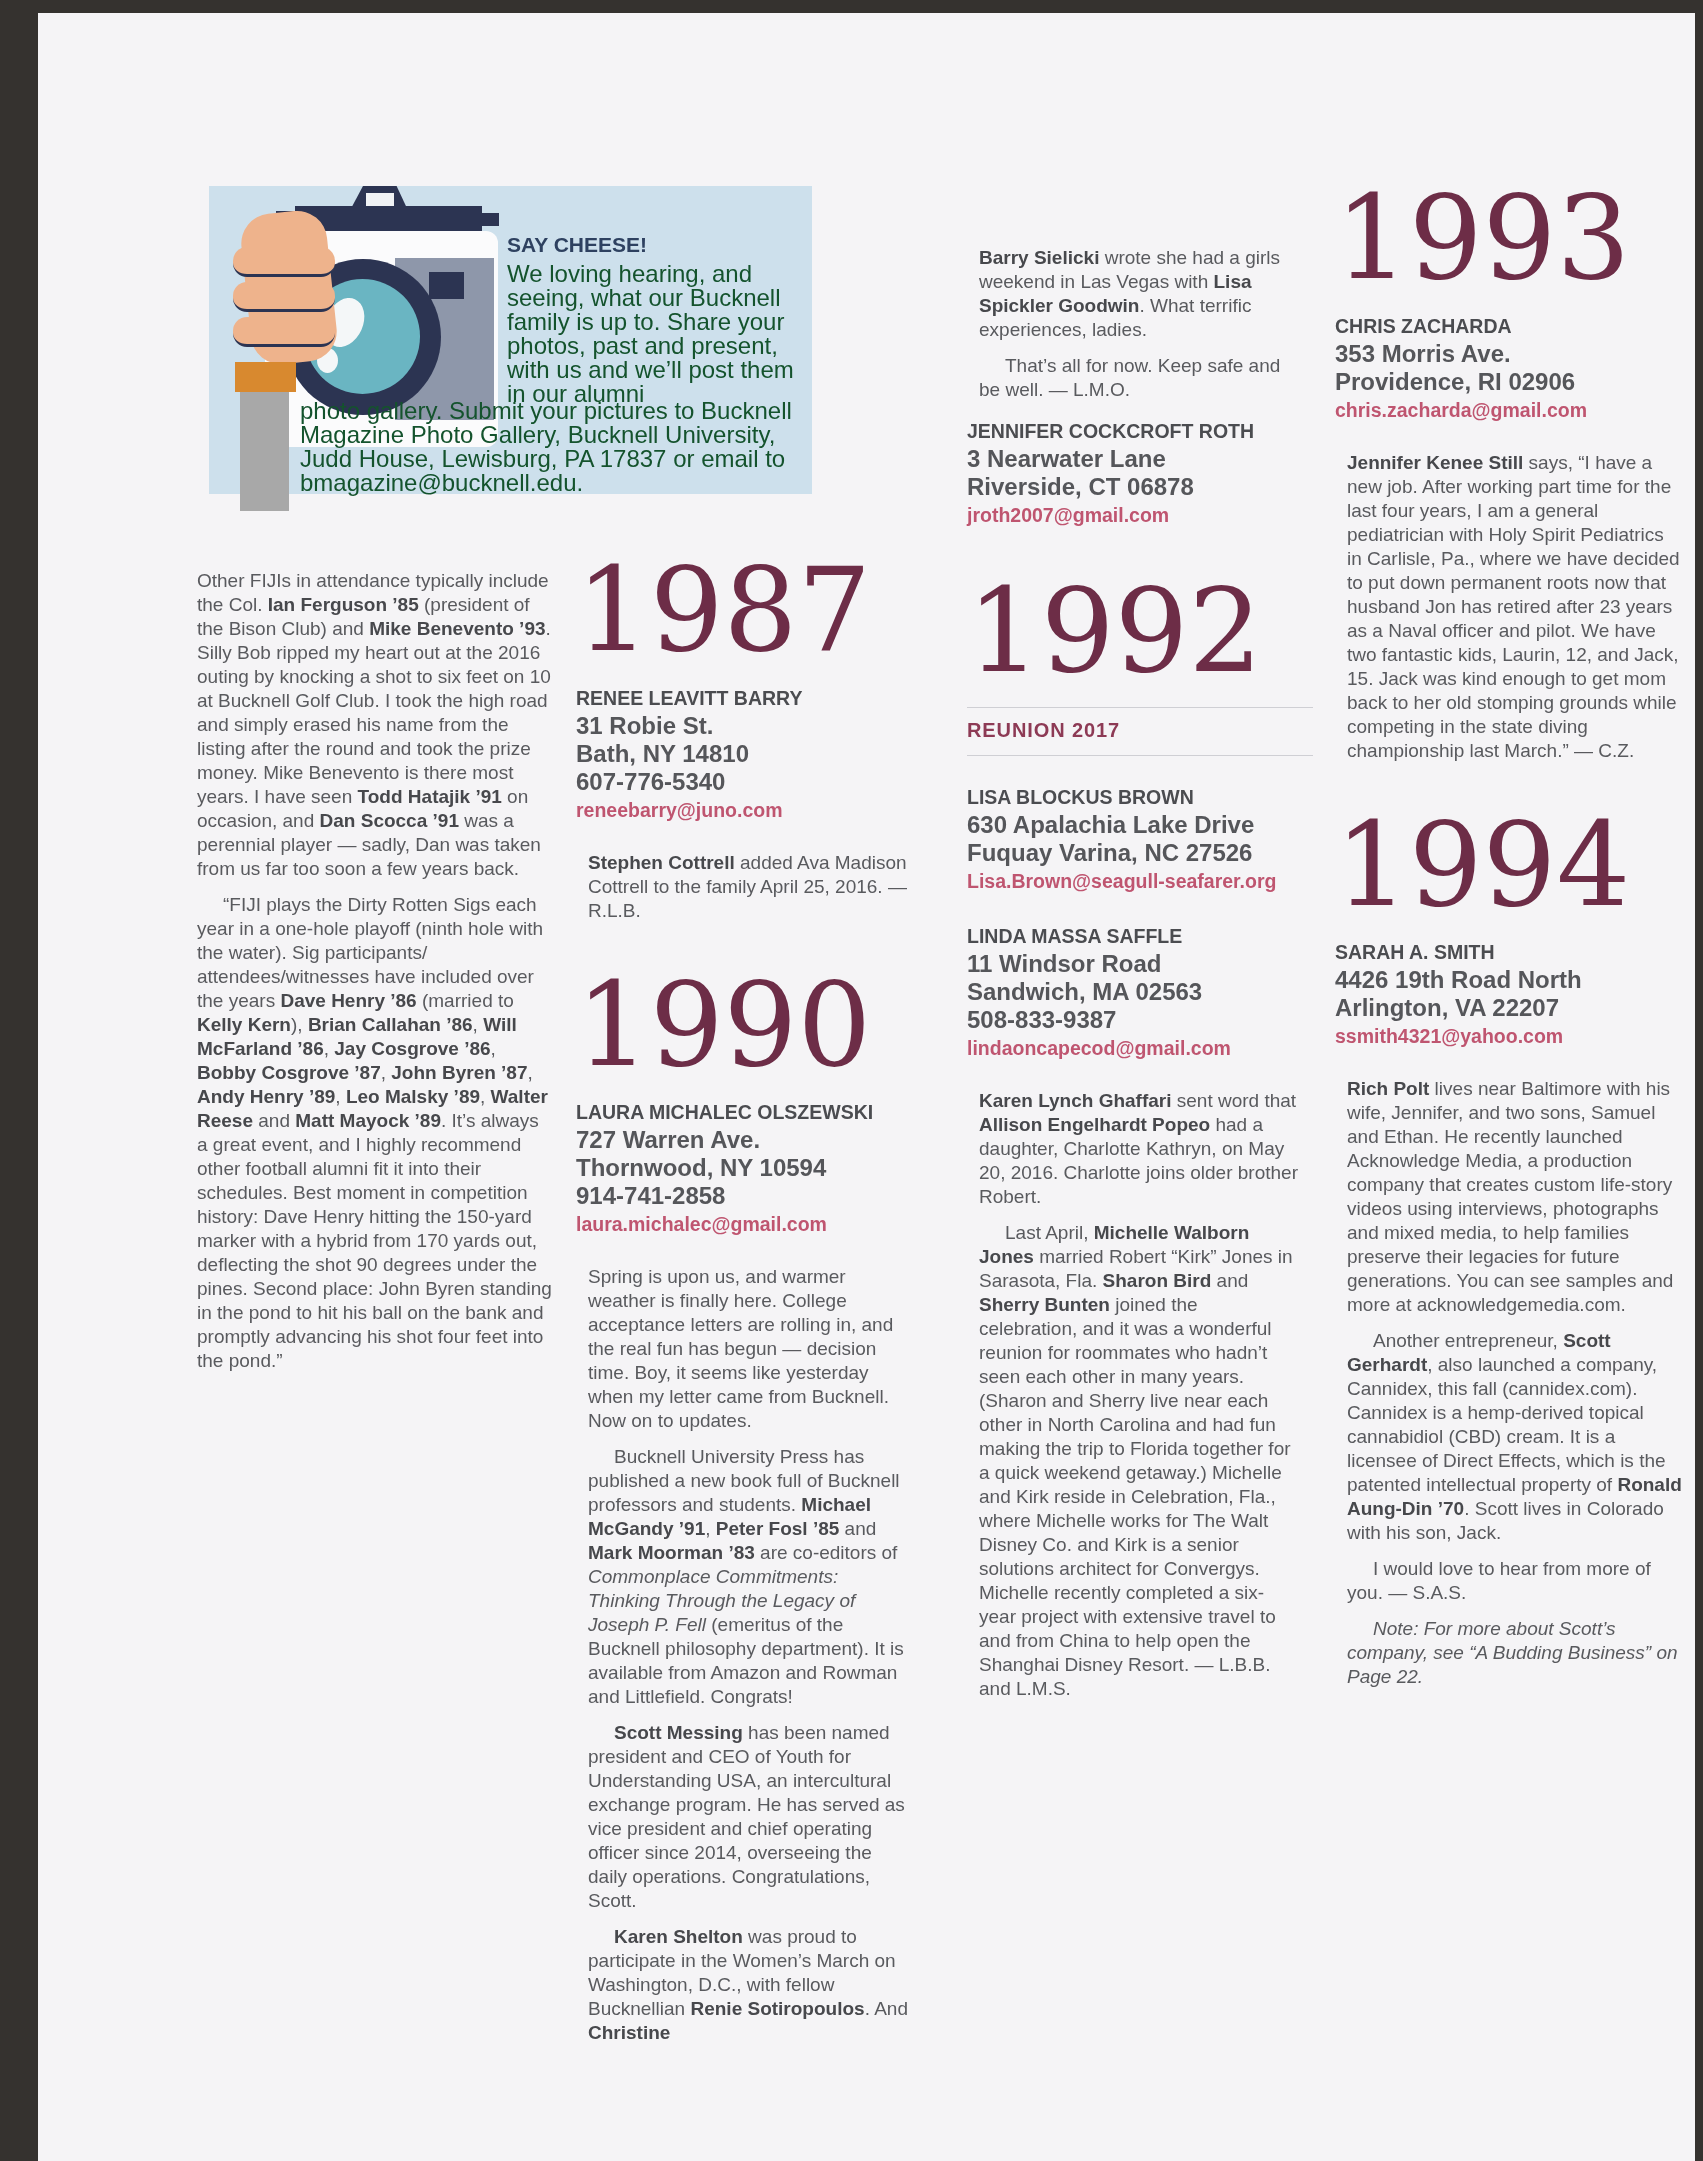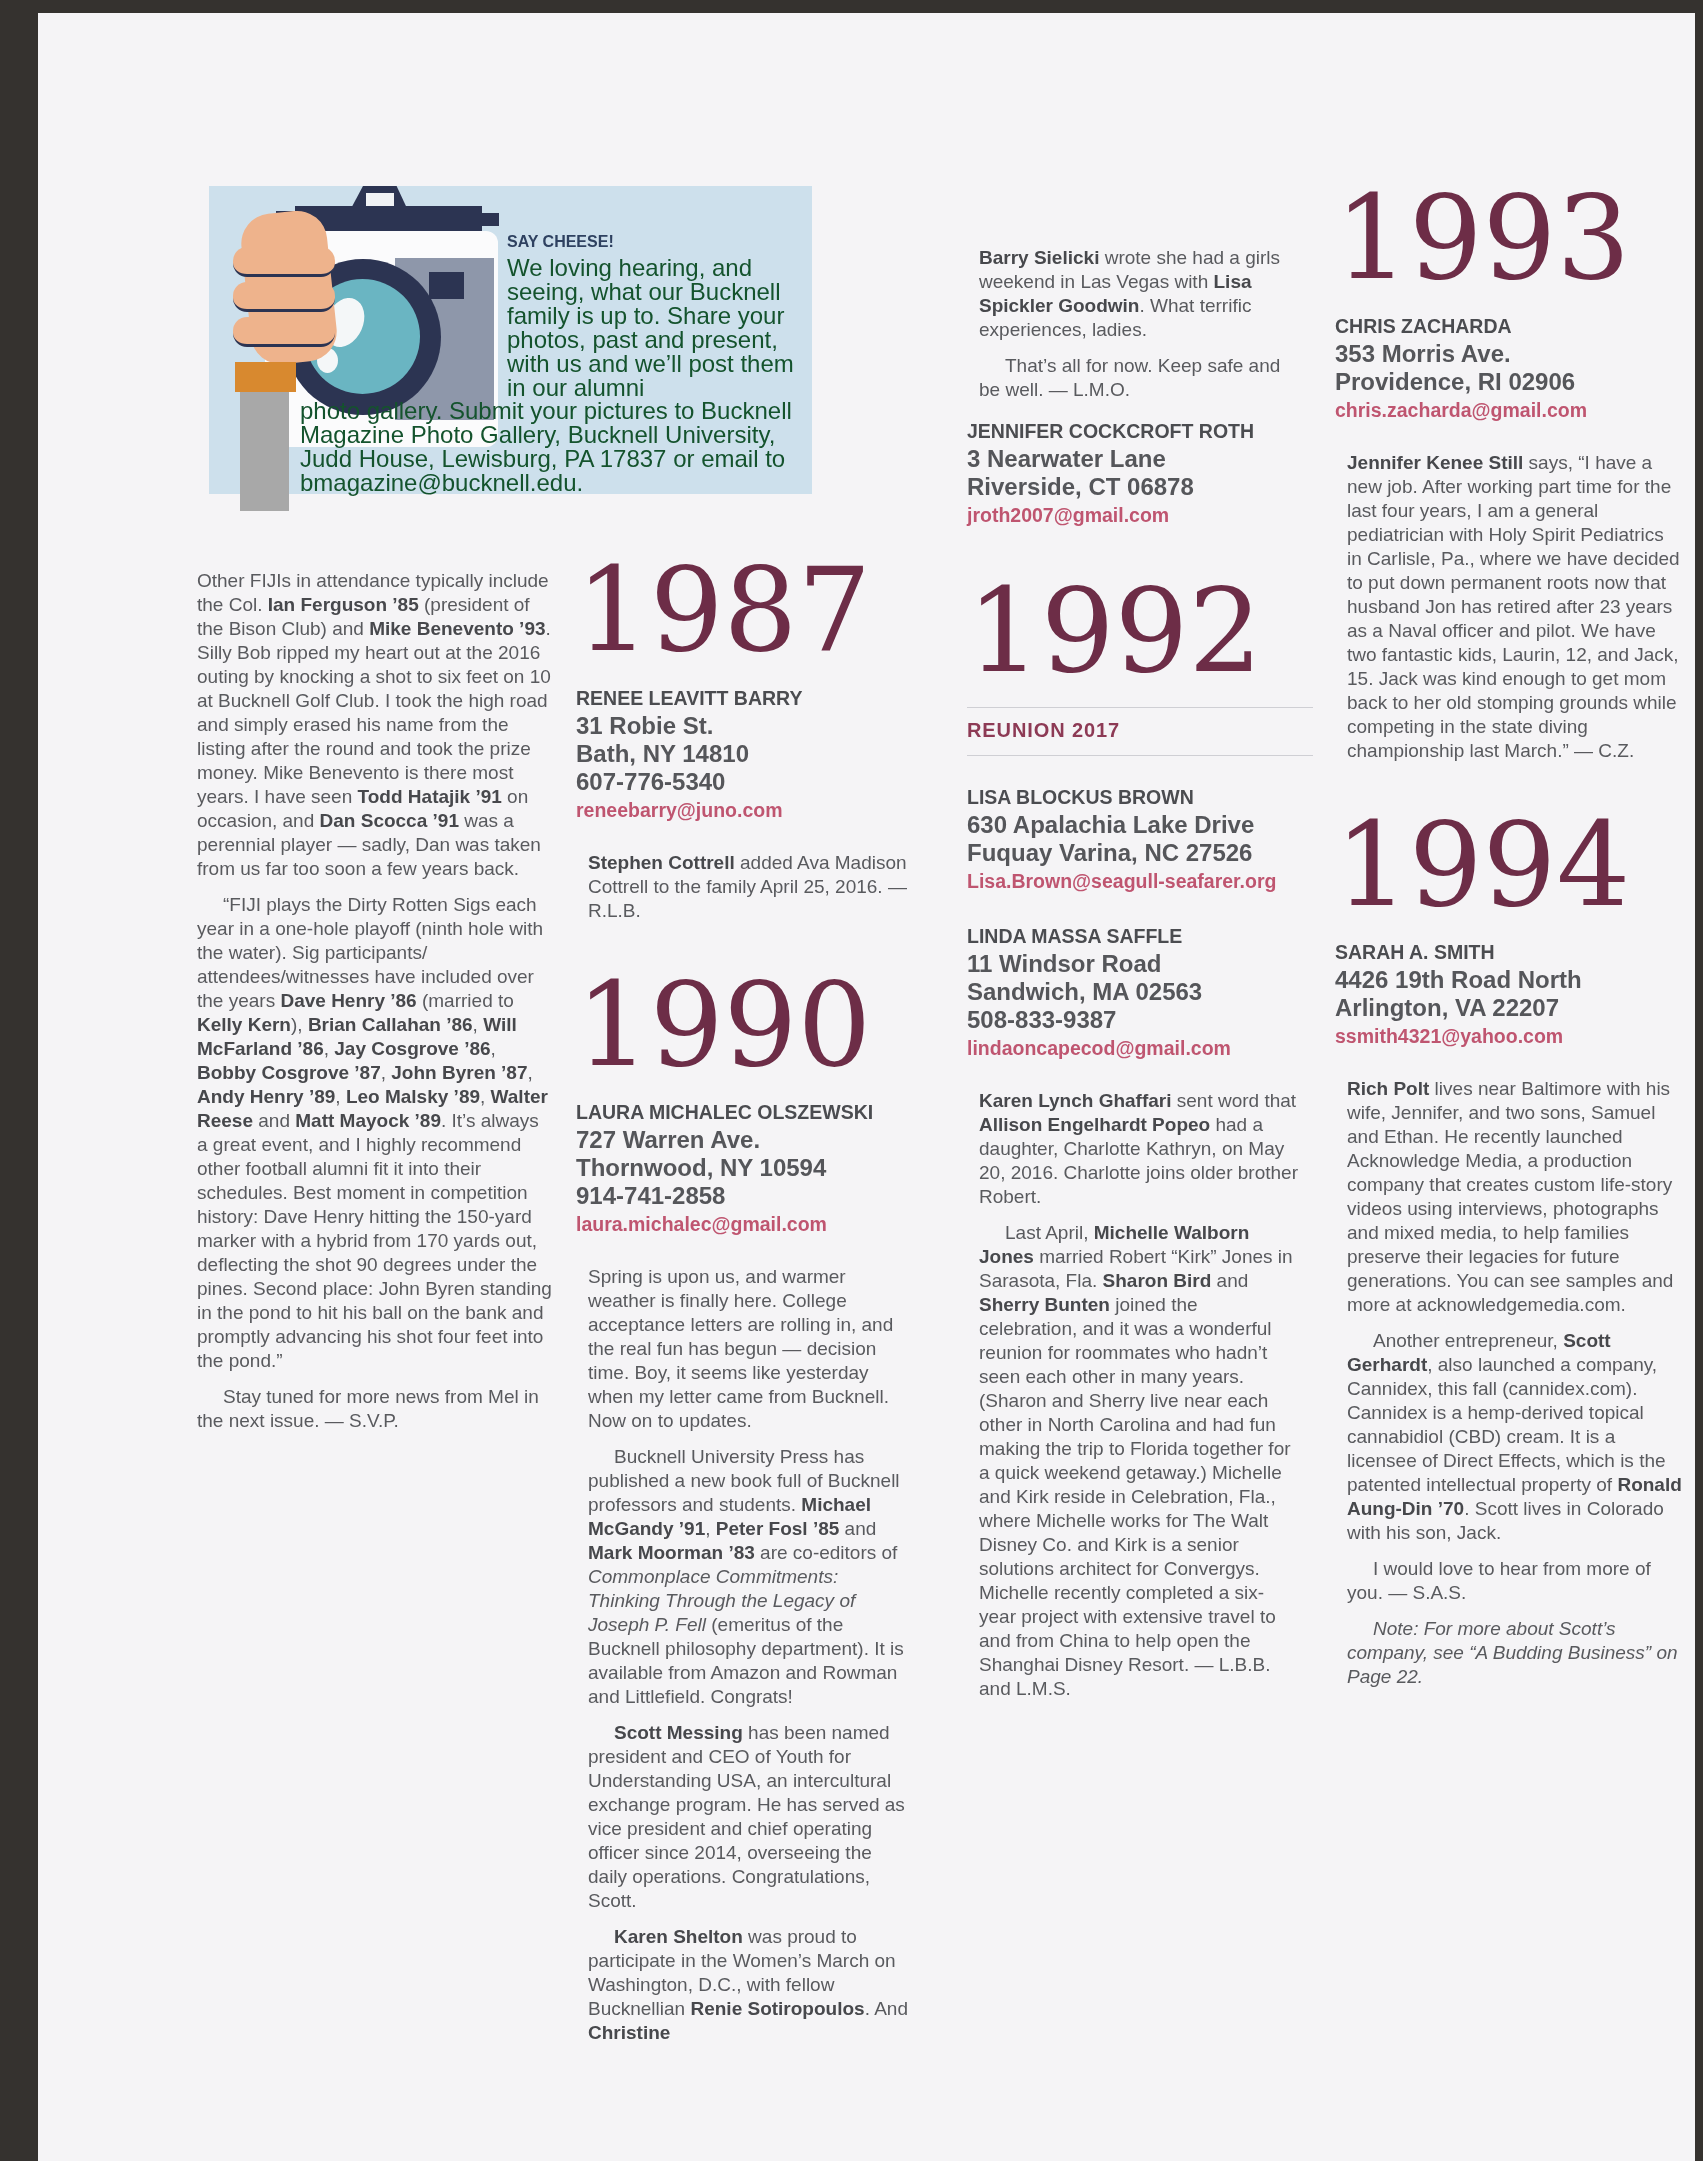--- a/index.html
+++ b/index.html
@@ -21,21 +21,21 @@
   .contact .email{font-size:19.5px;line-height:28px;font-weight:bold;color:#bf5570;}
   .col{position:absolute;}
 
   
   .reunion{margin:25px 0 27px 0;padding:11.2px 0 13px 0;border-top:1.3px solid #cfcfd4;
            border-bottom:1.3px solid #cfcfd4;font-size:20px;font-weight:bold;color:#8d3a55;
            letter-spacing:0.9px;}
 
   
   #cheese{position:absolute;left:171px;top:173px;width:603px;height:308px;background:#cde0ec;}
-  .cheese-title{font-size:16px;font-weight:bold;color:#2e4160;margin-bottom:5.2px;}
+  .cheese-title{font-size:21px;font-weight:bold;color:#2e4160;margin-bottom:5.2px;}
   .cheese-body{font-size:24px;line-height:24px;color:#14532d;}
   #cheese-text{position:absolute;left:298px;top:47px;width:294px;}
   #cheese-cont{position:absolute;left:91px;top:213px;width:508px;}
 
   
   .cam{position:absolute;}
   .navy{background:#2c3452;}
   .cam-vf{left:130px;top:0;width:80px;height:24px;clip-path:polygon(14% 100%,30% 0,72% 0,86% 100%);}
   .cam-vf-hole{position:absolute;left:27px;top:7px;width:28px;height:17.3px;background:#f0f2f5;}
   .cam-nub{left:67px;top:25px;width:20px;height:20px;}
@@ -88,21 +88,20 @@
       <div id="cheese-text">
         <div class="cheese-title">SAY CHEESE!</div>
         <div class="cheese-body">We loving hearing, and seeing, what our Bucknell family is up to. Share your photos, past and present, with us and we’ll post them in our alumni</div>
       </div>
       <div id="cheese-cont" class="cheese-body">photo gallery. Submit your pictures to Bucknell Magazine Photo Gallery, Bucknell University, Judd House, Lewisburg, PA 17837 or email to bmagazine@bucknell.edu.</div>
     </div>
 
     <div class="col" style="left:147px;top:544px;width:381px;">
       <p class="para"><span>Other FIJIs in attendance typically include the Col. </span><span class="b">Ian Ferguson ’85</span><span> (president of the Bison Club) and </span><span class="b">Mike Benevento ’93</span><span>. Silly Bob ripped my heart out at the 2016 outing by knocking a shot to six feet on 10 at Bucknell Golf Club. I took the high road and simply erased his name from the listing after the round and took the prize money. Mike Benevento is there most years. I have seen </span><span class="b">Todd Hatajik ’91</span><span> on occasion, and </span><span class="b">Dan Scocca ’91</span><span> was a perennial player — sadly, Dan was taken from us far too soon a few years back.</span></p>
       <p class="para ind"><span>“FIJI plays the Dirty Rotten Sigs each year in a one-hole playoff (ninth hole with the water). Sig participants/ attendees/witnesses have included over the years </span><span class="b">Dave Henry ’86</span><span> (married to </span><span class="b">Kelly Kern</span><span>), </span><span class="b">Brian Callahan ’86</span><span>, </span><span class="b">Will McFarland ’86</span><span>, </span><span class="b">Jay Cosgrove ’86</span><span>, </span><span class="b">Bobby Cosgrove ’87</span><span>, </span><span class="b">John Byren ’87</span><span>, </span><span class="b">Andy Henry ’89</span><span>, </span><span class="b">Leo Malsky ’89</span><span>, </span><span class="b">Walter Reese</span><span> and </span><span class="b">Matt Mayock ’89</span><span>. It’s always a great event, and I highly recommend other football alumni fit it into their schedules. Best moment in competition history: Dave Henry hitting the 150-yard marker with a hybrid from 170 yards out, deflecting the shot 90 degrees under the pines. Second place: John Byren standing in the pond to hit his ball on the bank and promptly advancing his shot four feet into the pond.”</span></p>
-      <p class="para ind"><span>Stay tuned for more news from Mel in the next issue. — S.V.P.</span></p>
     </div>
 
     <div class="col" style="left:538px;top:546px;width:346px;">
       <div class="yr">1987</div>
       <div class="contact">
         <div class="cname">RENEE LEAVITT BARRY</div>
         <div>
             <div class="line">31 Robie St.</div>
             <div class="line">Bath, NY 14810</div>
             <div class="line">607-776-5340</div>

